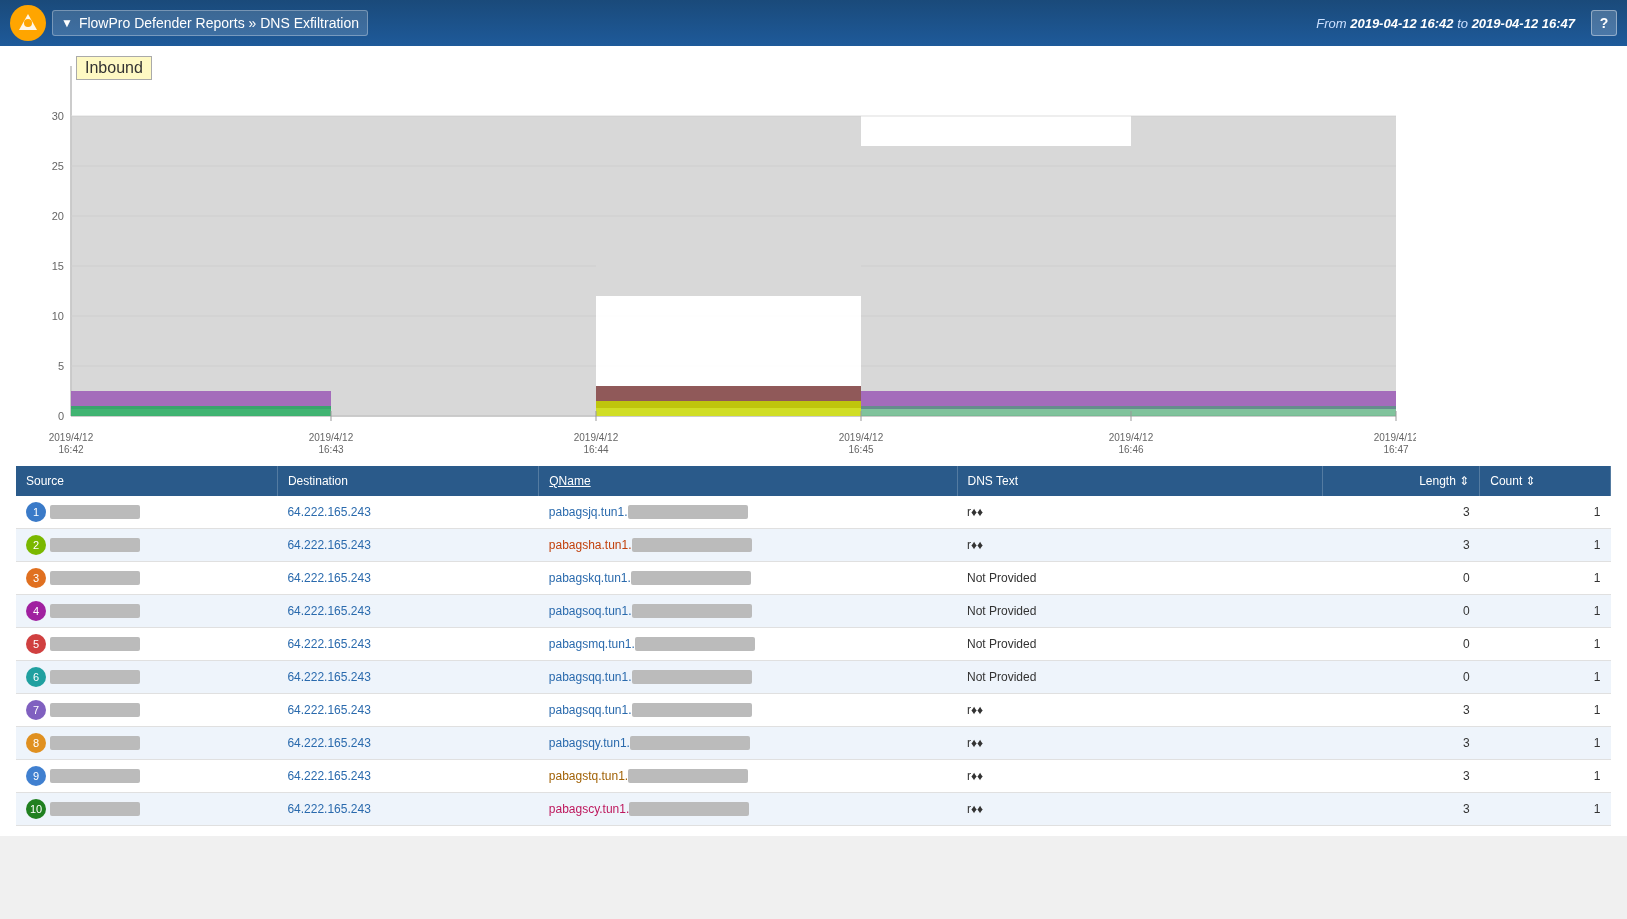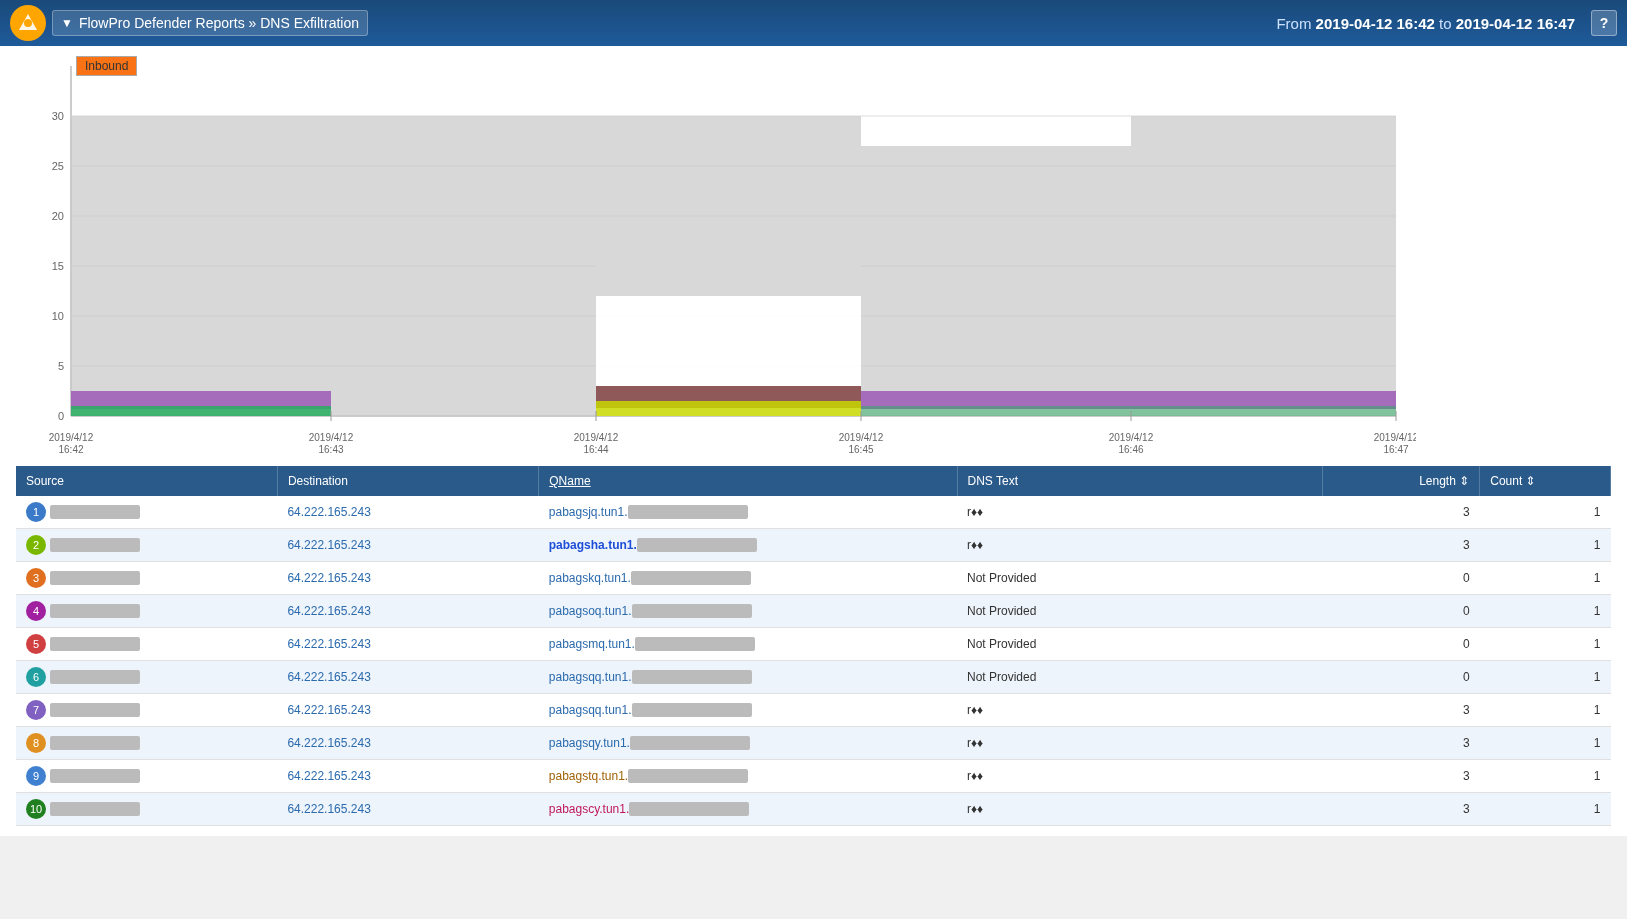--- a/index.html
+++ b/index.html
@@ -29,22 +29,23 @@
       border: 1px solid rgba(255,255,255,0.3);
       border-radius: 3px;
       padding: 4px 8px;
       color: white;
       cursor: pointer;
       display: flex; align-items: center; gap: 6px;
       margin-right: 16px;
     }
     .header-time {
       margin-left: auto;
-      font-size: 15px;
+      font-size: 13px;
       color: #cce0ff;
+      font-style: italic;
     }
     .header-time b { color: white; }
     .header-help {
       margin-left: 16px;
       width: 26px; height: 26px;
       background: rgba(255,255,255,0.2);
       border: 1px solid rgba(255,255,255,0.4);
       border-radius: 3px;
       display: flex; align-items: center; justify-content: center;
       color: white; font-weight: bold; font-size: 14px;
@@ -67,24 +68,24 @@
     
     .chart-container {
       position: relative;
       width: 1400px;
       height: 400px;
       margin-bottom: 10px;
     }
     .chart-legend {
       position: absolute;
       top: 0; left: 60px;
-      background: #f97316;
+      background: #fef9c3;
       border: 1px solid #aaa;
       padding: 2px 8px;
-      font-size: 12px;
+      font-size: 16px;
       z-index: 10;
     }
     .chart-svg {
       width: 100%; height: 100%;
     }
 
     
     .results-section {
       margin-top: 10px;
     }
@@ -279,21 +280,21 @@
             <td class="count-col" style="text-align: right;">1</td>
           </tr>
           <tr>
             <td>
               <div class="source-cell">
                 <span class="row-num" style="background:#7ab800">2</span>
                 <span class="blurred-text" style="width:90px;">&nbsp;</span>
               </div>
             </td>
             <td style="color: rgb(42, 106, 173);">64.222.165.243</td>
-            <td style="color: rgb(42, 106, 173);"><span style="color:#1d4ed8;font-weight:bold;">pabagsha.tun1.</span><span class="blurred-text" style="width:120px;">&nbsp;</span></td>
+            <td style="color: rgb(42, 106, 173);"><span style="color:#c2410c;">pabagsha.tun1.</span><span class="blurred-text" style="width:120px;">&nbsp;</span></td>
             <td>r♦♦</td>
             <td class="length-col" style="text-align: right;">3</td>
             <td class="count-col" style="text-align: right;">1</td>
           </tr>
           <tr>
             <td>
               <div class="source-cell">
                 <span class="row-num" style="background:#e07020">3</span>
                 <span class="blurred-text" style="width:90px;">&nbsp;</span>
               </div>

